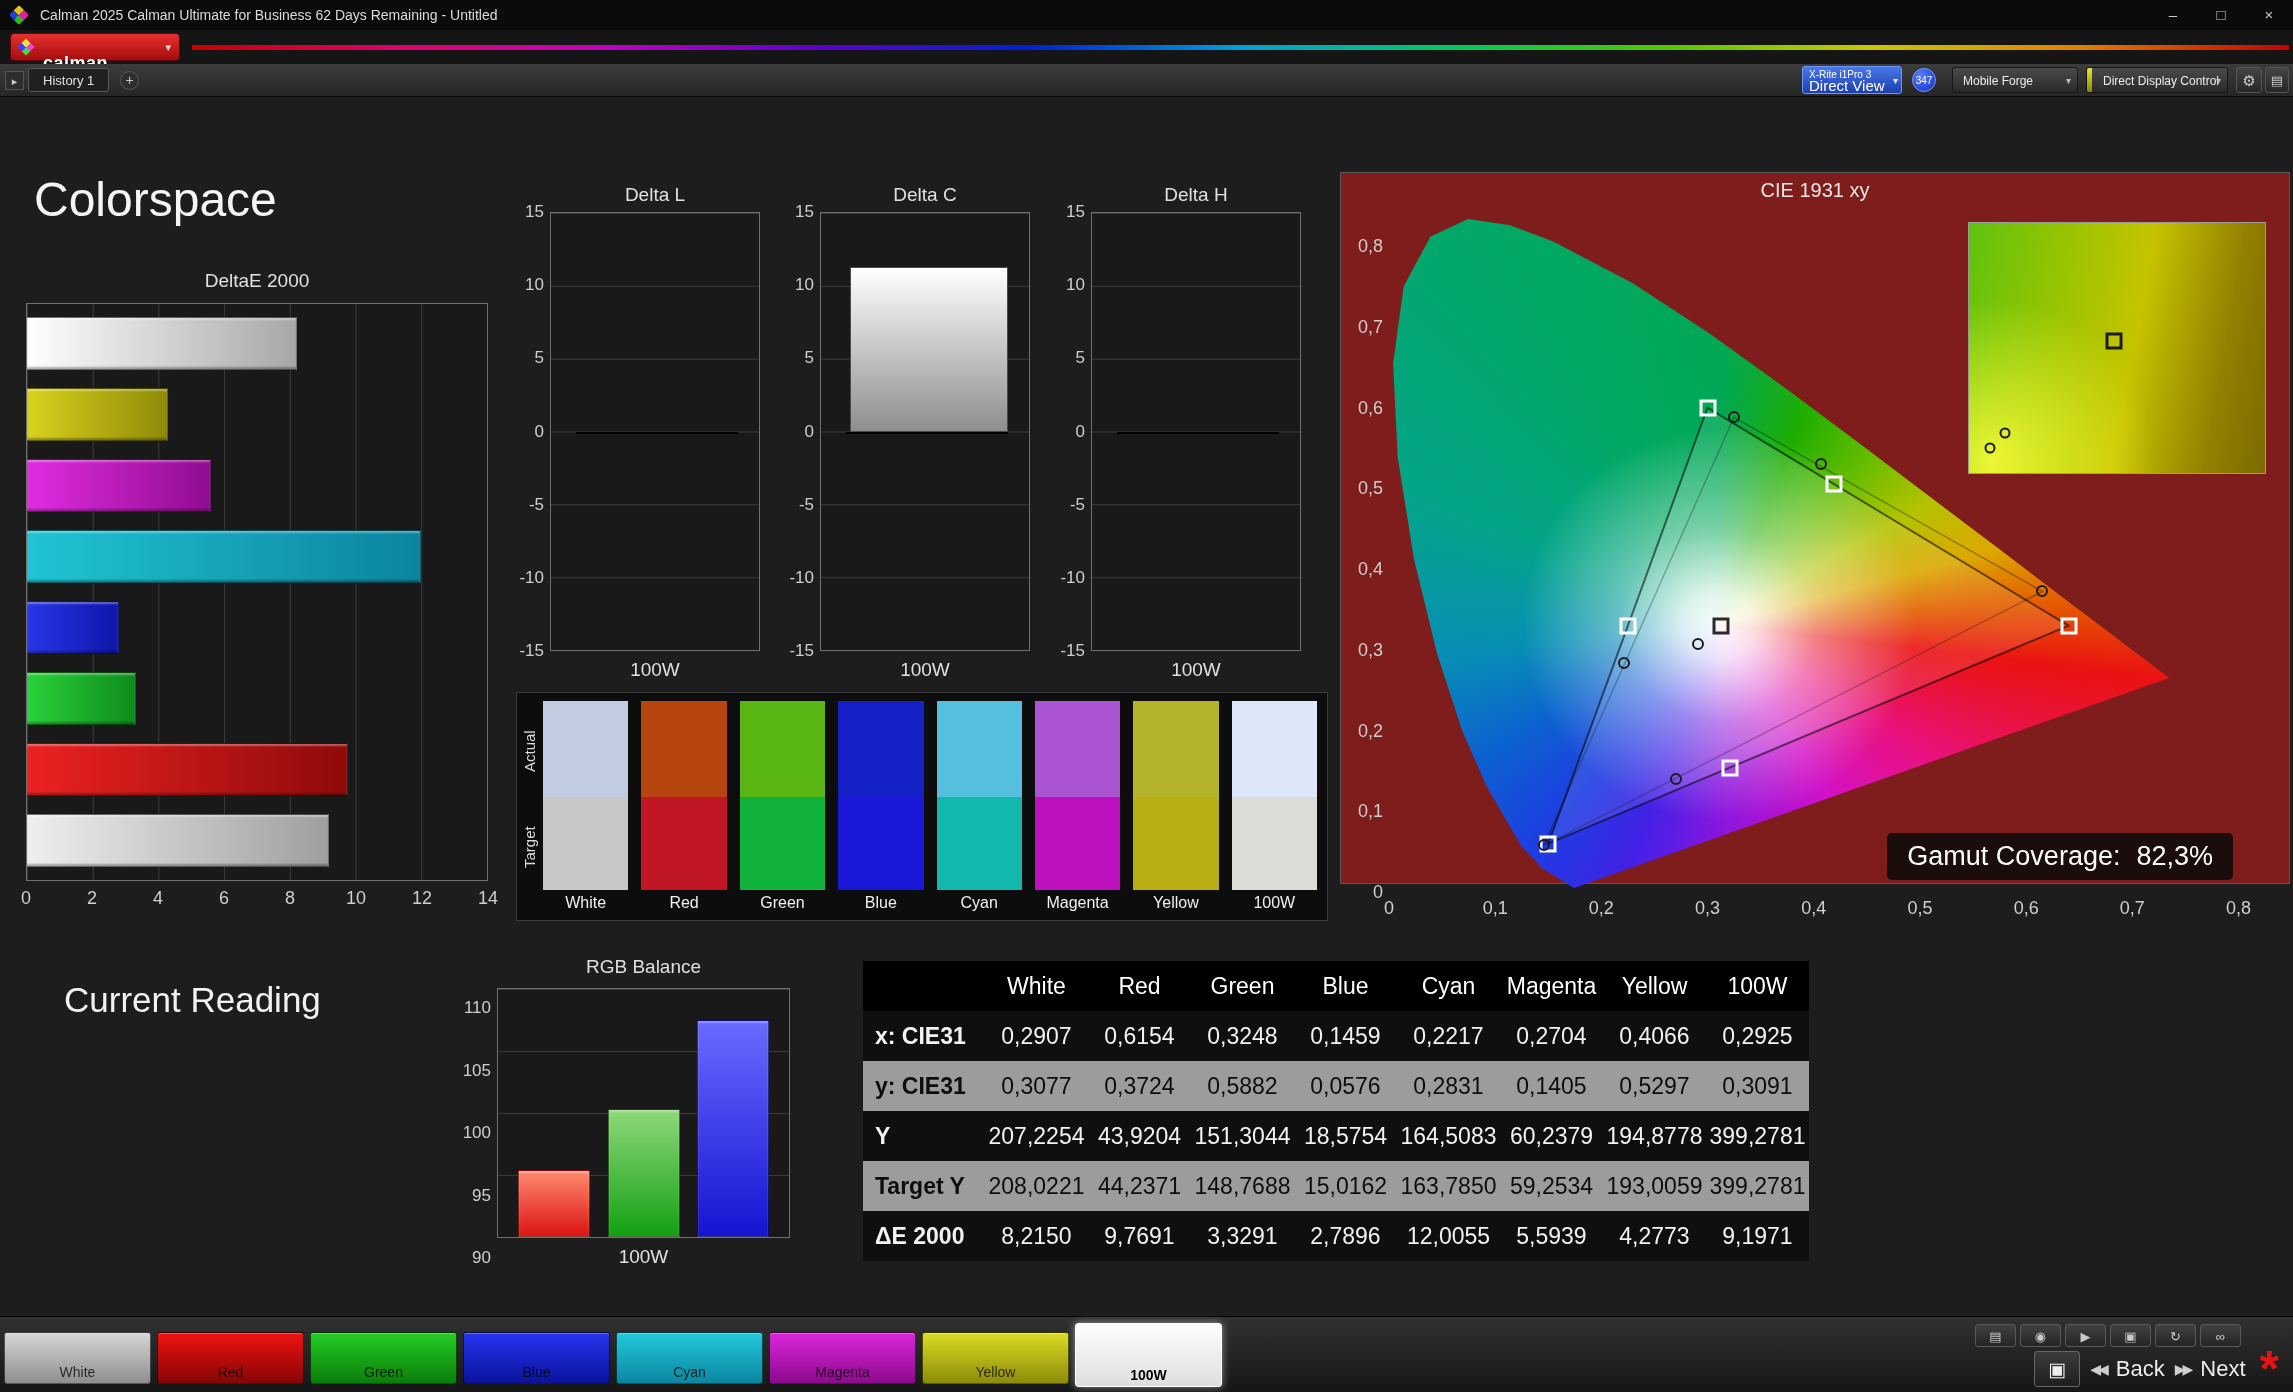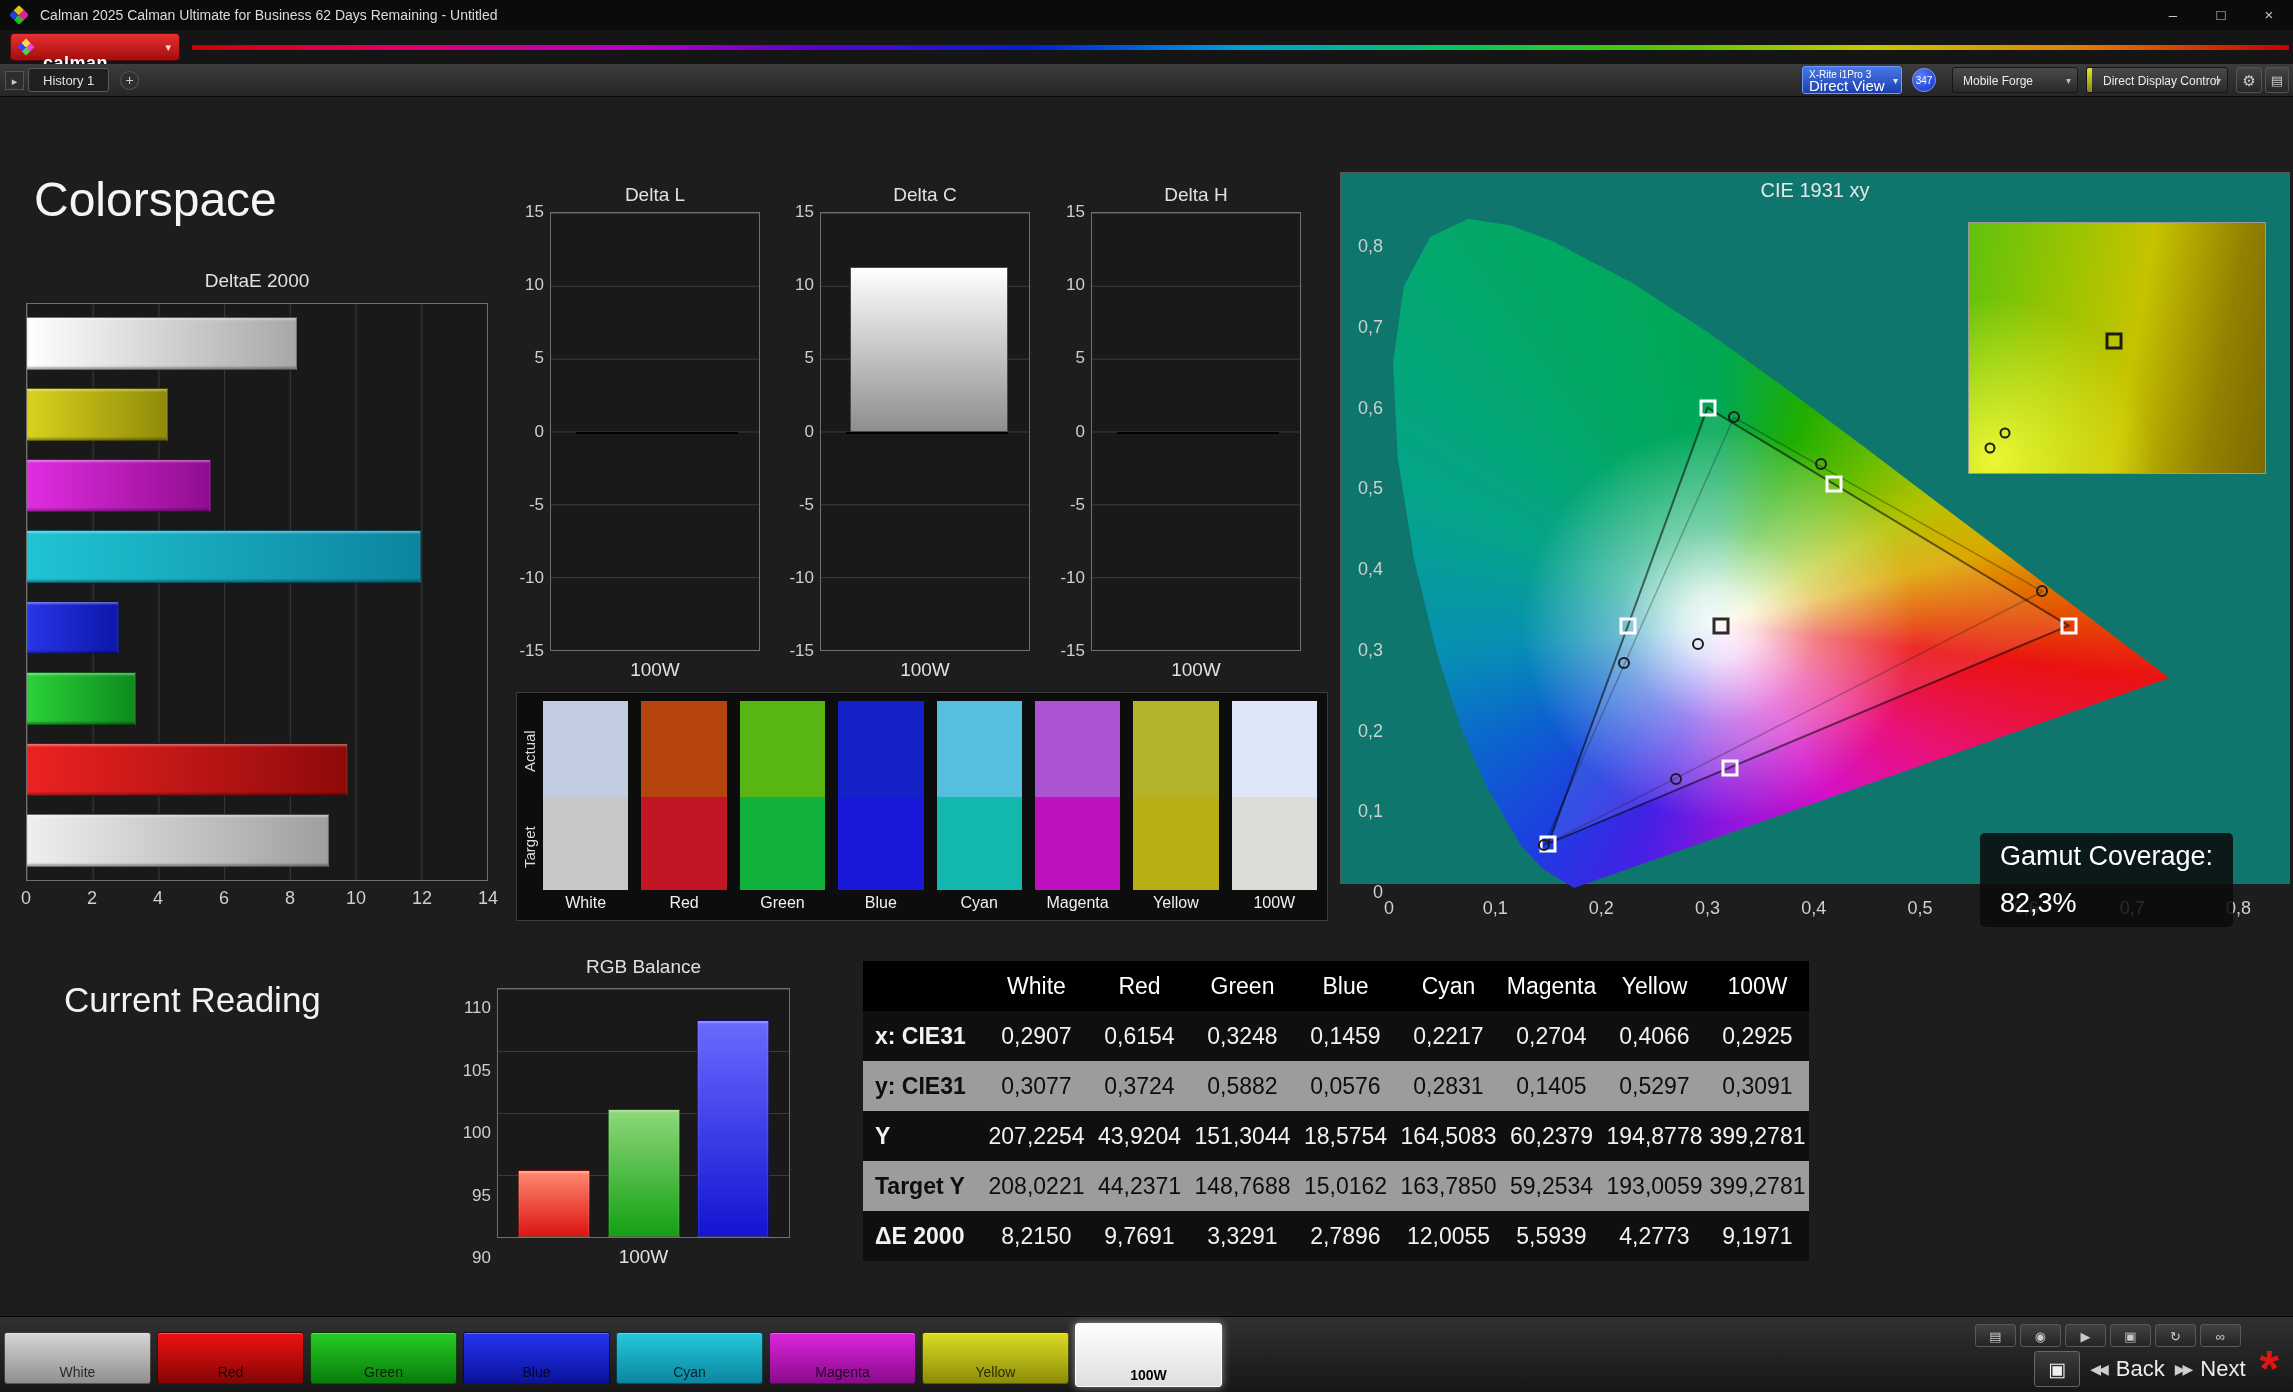--- a/index.html
+++ b/index.html
@@ -112,21 +112,21 @@
 
   
   #cs-table{position:absolute;left:863px;top:961px;display:grid;grid-template-columns:122px repeat(8,103px);}
   .ct{height:50px;line-height:50px;font-size:23px;text-align:center;white-space:nowrap;overflow:hidden;}
   .ct.h{background:#000;color:#fff;}
   .ct.lab{text-align:left;padding-left:12px;font-weight:bold;box-sizing:border-box;}
   .row-dark{background:#0f0f0f;color:#f2f2f2;}
   .row-light{background:#9c9c9c;color:#0d0d0d;}
 
   
-  .cie-panel{position:absolute;left:1340px;top:172px;width:950px;height:712px;background:#0f766e;
+  .cie-panel{position:absolute;left:1340px;top:172px;width:950px;height:712px;background:#7f1d1d;
     border:1px solid #585858;box-sizing:border-box;}
   .cie-title{position:absolute;top:6px;left:0;right:0;text-align:center;font-size:20px;color:#e6e6e6;}
   .cie-plot{position:absolute;left:48px;top:33px;width:892px;height:686px;}
   .cie-horseshoe{position:absolute;inset:0;
     background:
       radial-gradient(circle at 37% 61%, rgba(255,255,255,.97) 0%, rgba(255,255,255,.85) 5%, rgba(255,255,255,.4) 14%, rgba(255,255,255,0) 28%),
       conic-gradient(from 0deg at 37% 61%,
         #00a855 0deg,#1fae00 22deg,#66bc00 42deg,#b4c300 60deg,#dca800 75deg,#e45800 87deg,
         #ea1212 97deg,#e91280 122deg,#d211c8 148deg,#8d15dd 178deg,#4420e6 200deg,#1f3be2 218deg,
         #0b64cf 242deg,#078fb4 264deg,#05a48b 292deg,#02a865 330deg,#00a855 360deg);}
@@ -146,21 +146,21 @@
     background:
       radial-gradient(circle at 8% 95%, rgba(255,255,60,.85) 0%, rgba(255,255,60,0) 45%),
       linear-gradient(100deg,#5fc20e 0%,#9cc400 32%,#c6c300 55%,#948000 82%,#7c6a00 100%);}
   .inset-sq{position:absolute;left:49%;top:47%;width:17px;height:17px;border:3px solid #1c1c1c;
     transform:translate(-50%,-50%);box-sizing:border-box;}
   .inset-c{position:absolute;width:11px;height:11px;border:2.5px solid #1c1c1c;border-radius:50%;
     transform:translate(-50%,-50%);box-sizing:border-box;}
   .inset-c.c1{left:7%;top:90%;}
   .inset-c.c2{left:12%;top:84%;}
   .gamut-box{position:absolute;right:56px;top:660px;display:flex;gap:16px;font-size:27px;color:#fff;
-    background:rgba(10,10,10,.85);padding:8px 20px;border-radius:5px;flex-direction:column;}
+    background:rgba(10,10,10,.85);padding:8px 20px;border-radius:5px;}
 
   
   .bottombar{position:absolute;left:0;top:1316px;width:2293px;height:76px;
     background:linear-gradient(#313131,#161616);border-top:1px solid #000;box-sizing:border-box;}
   .color-btn{position:absolute;top:15px;width:147px;height:52px;border-radius:3px;border:1px solid rgba(0,0,0,.6);
     box-sizing:border-box;box-shadow:inset 0 1px 0 rgba(255,255,255,.3);}
   .color-btn .lbl{position:absolute;left:0;right:0;bottom:3px;text-align:center;font-size:14px;color:rgba(0,0,0,.75);}
   .color-btn.selected{top:6px;height:64px;border:1px solid #fff;box-shadow:0 0 8px rgba(255,255,255,.5);z-index:2;}
   .color-btn.selected .lbl{font-weight:bold;color:#000;}
   #mini-icons{position:absolute;right:52px;top:7px;display:flex;gap:4px;}

